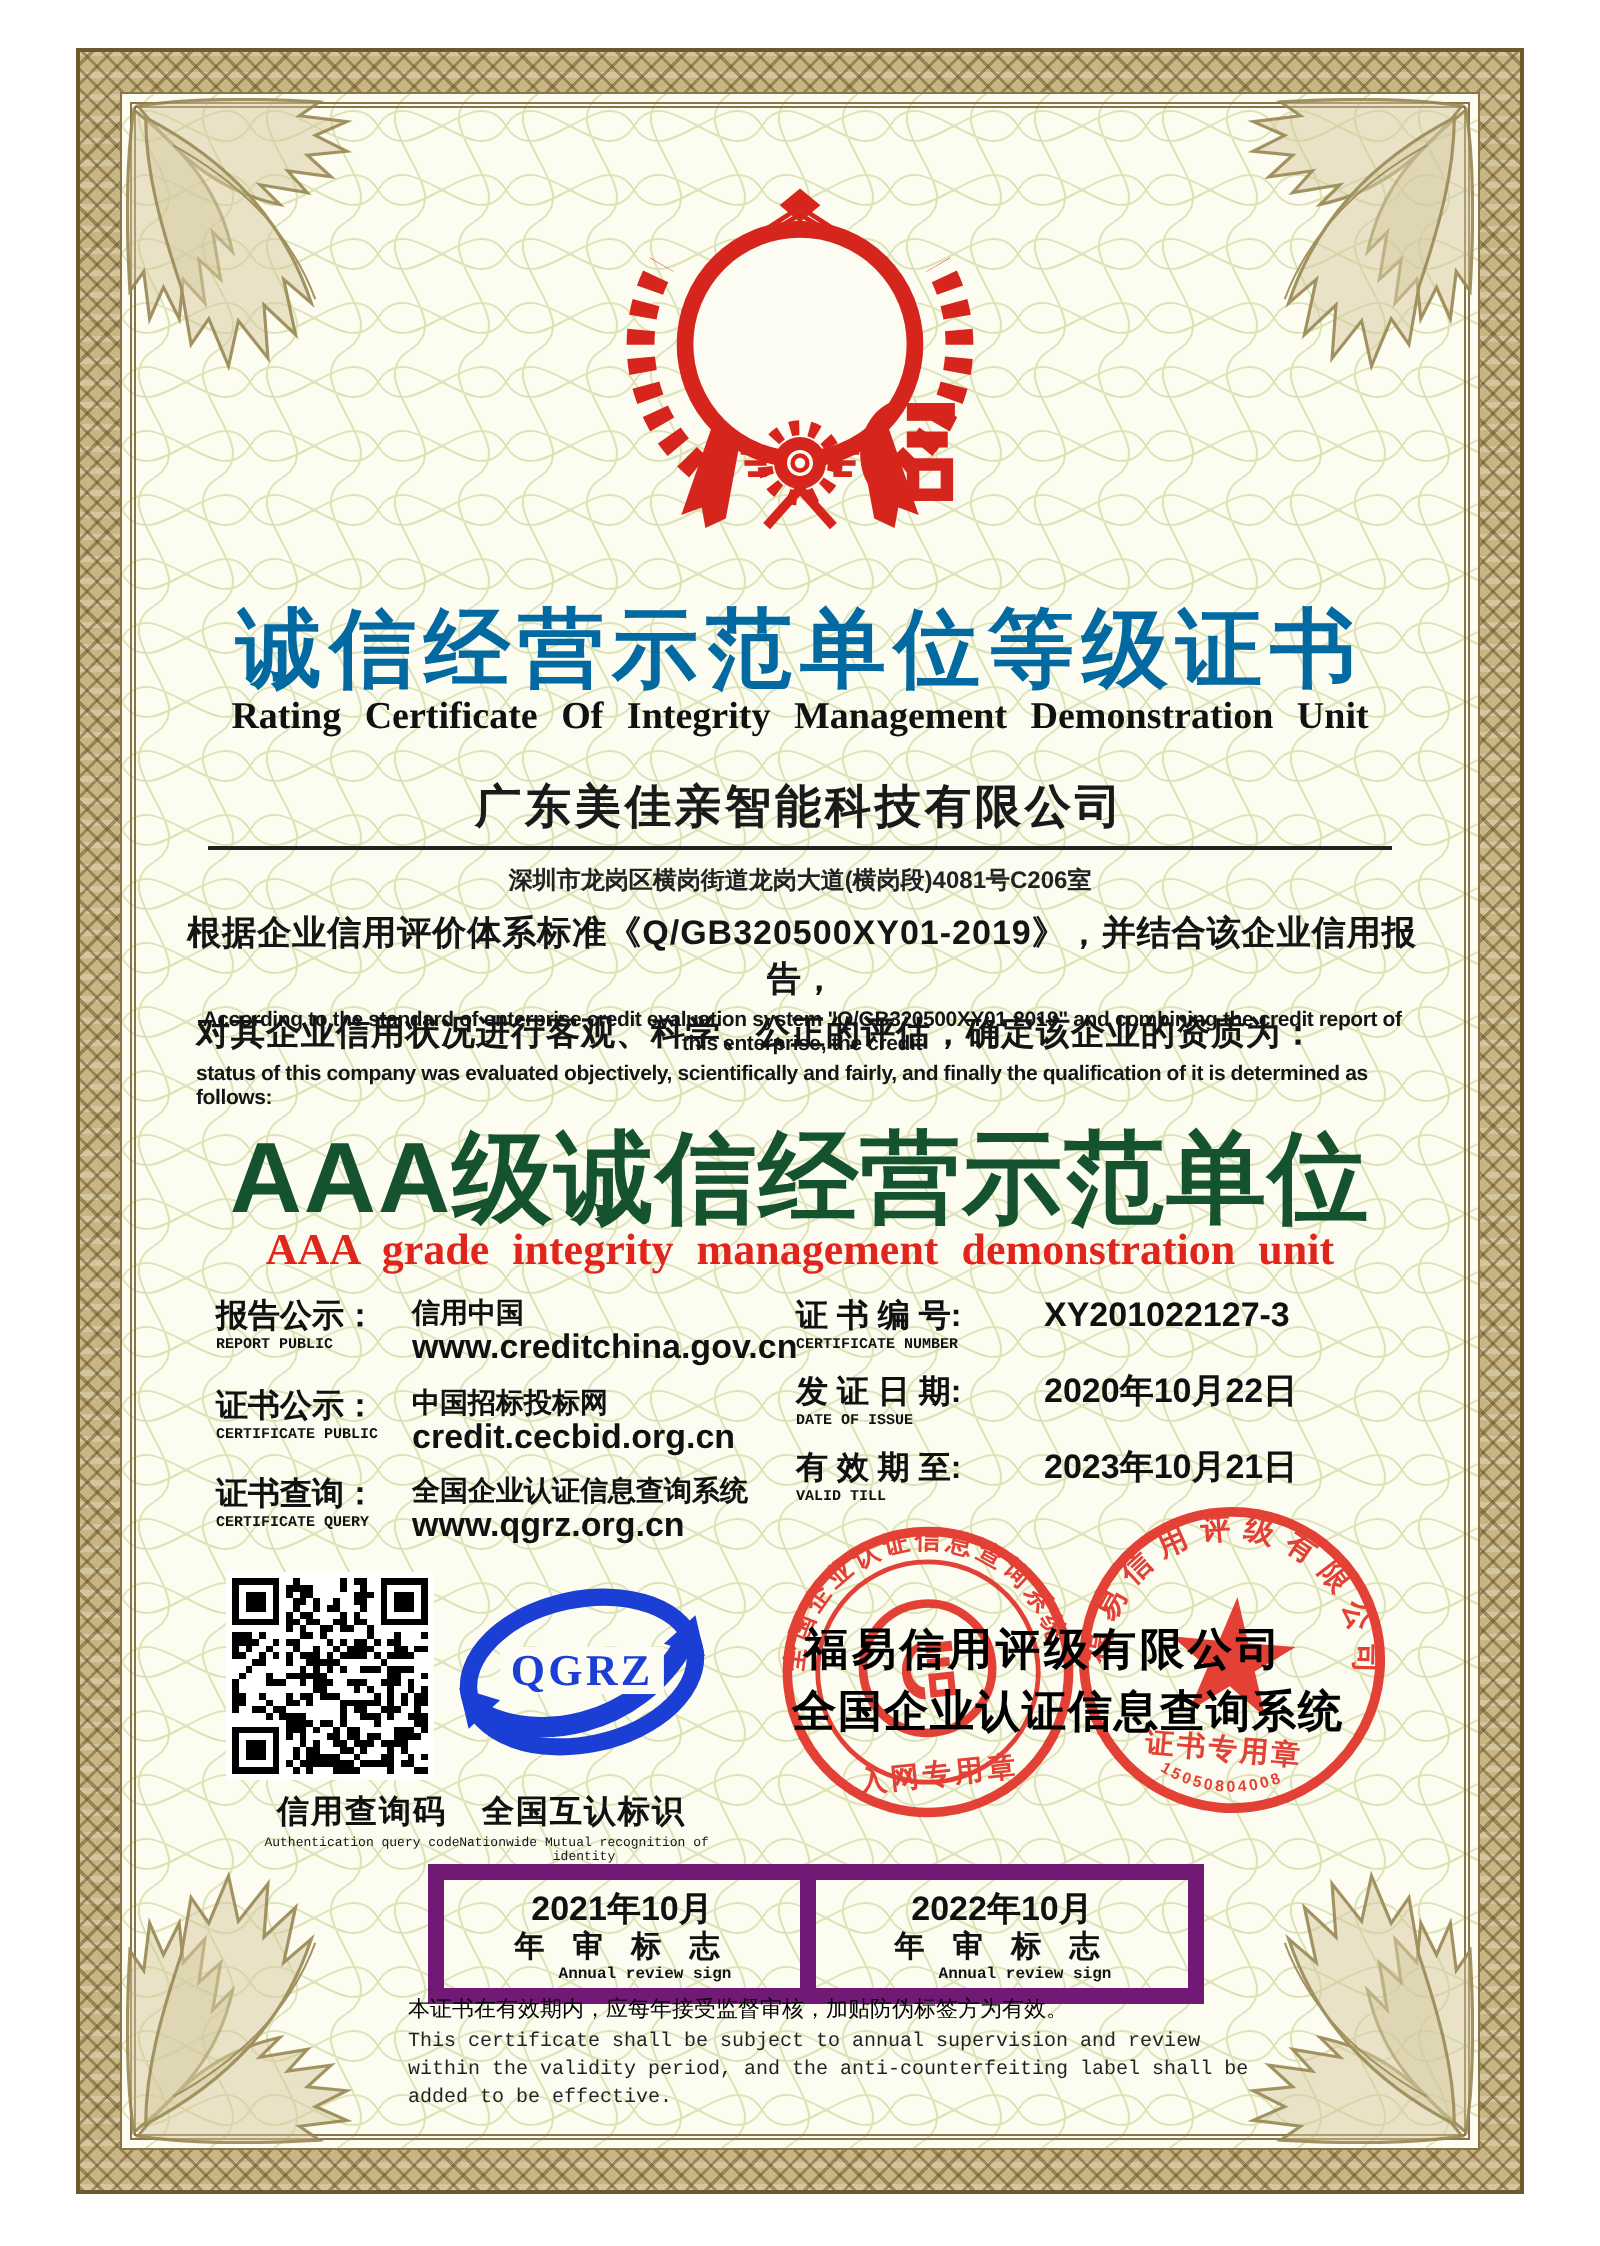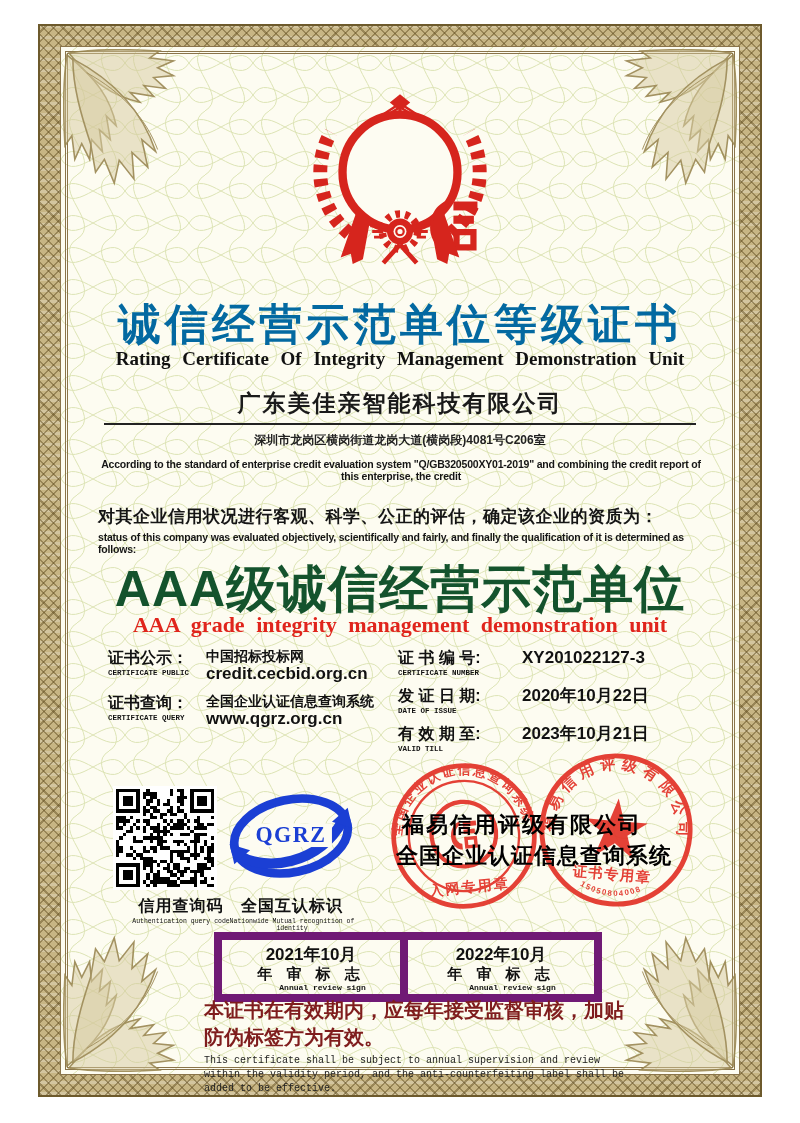--- a/index.html
+++ b/index.html
@@ -73,21 +73,21 @@
   
   .review { left:214px; top:932px; width:388px; display:flex; z-index:5; }
   .rbox { width:50%; border:8px solid #701a75; text-align:center; padding:3px 0 2px; }
   .rbox + .rbox { border-left:none; }
   .rbox .d  { font-size:17px; font-weight:bold; color:#111; }
   .rbox .cn { font-size:15px; font-weight:bold; color:#111; letter-spacing:5px; line-height:1.1; }
   .rbox .en { font-size:8px; font-family:"Liberation Mono", monospace; font-weight:bold; color:#111;margin-left:23px; }
 
   
   .footer { left:204px; top:997px; width:424px; z-index:5; }
-  .footer .cn { font-size:20px; font-weight:bold; color:#7f1d1d; }
+  .footer .cn { font-size:11px; font-weight:normal; color:#000000; }
   .footer .en { font-size:10px; font-family:"Liberation Mono", monospace; color:#222; margin-top:3px; line-height:1.4; }
 </style>
 </head>
 <body>
 
 <svg width="0" height="0" style="position:absolute">
   <defs>
     <g id="xin-glyph">
       <path d="M40,22 C26,28 19,44 23,61 C26,72 35,79 43,79 L43,67 C36,66 30,57 31,47 C32,37 37,30 44,28 Z"></path>
       <rect x="48" y="23" width="27" height="10"></rect>
@@ -164,31 +164,42 @@
   <path d="M110,186 L92,206 M110,186 L128,206" stroke="#d6251d" stroke-width="5"></path>
 </svg>
 
 <div class="abs title-cn">诚信经营示范单位等级证书</div>
 <div class="abs title-en">Rating Certificate Of Integrity Management Demonstration Unit</div>
 <div class="abs company">广东美佳亲智能科技有限公司</div>
 <div class="abs rule"></div>
 <div class="abs address">深圳市龙岗区横岗街道龙岗大道(横岗段)4081号C206室</div>
 
 <div class="abs para p1">
+  <div class="cn">根据企业信用评价体系标准《Q/GB320500XY01-2019》，并结合该企业信用报告，</div>
   <div class="en">According to the standard of enterprise credit evaluation system "Q/GB320500XY01-2019" and combining the credit report of this enterprise, the credit</div>
 </div>
 <div class="abs para p2">
   <div class="cn">对其企业信用状况进行客观、科学、公正的评估，确定该企业的资质为：</div>
   <div class="en">status of this company was evaluated objectively, scientifically and fairly, and finally the qualification of it is determined as follows:</div>
 </div>
 
 <div class="abs award-cn">AAA级诚信经营示范单位</div>
 <div class="abs award-en">AAA grade integrity management demonstration unit</div>
 
 <div class="abs info-left">
+  <div class="info-row">
+    <div class="lbl">
+        <div class="cn">报告公示：</div>
+      <div class="en">REPORT PUBLIC</div>
+      </div>
+    <div class="val">
+        <div class="l1">信用中国</div>
+      <div class="l2">www.creditchina.gov.cn</div>
+      </div>
+  </div>
   <div class="info-row">
     <div class="lbl">
         <div class="cn">证书公示：</div>
       <div class="en">CERTIFICATE PUBLIC</div>
       </div>
     <div class="val">
         <div class="l1">中国招标投标网</div>
       <div class="l2">credit.cecbid.org.cn</div>
       </div>
   </div>

